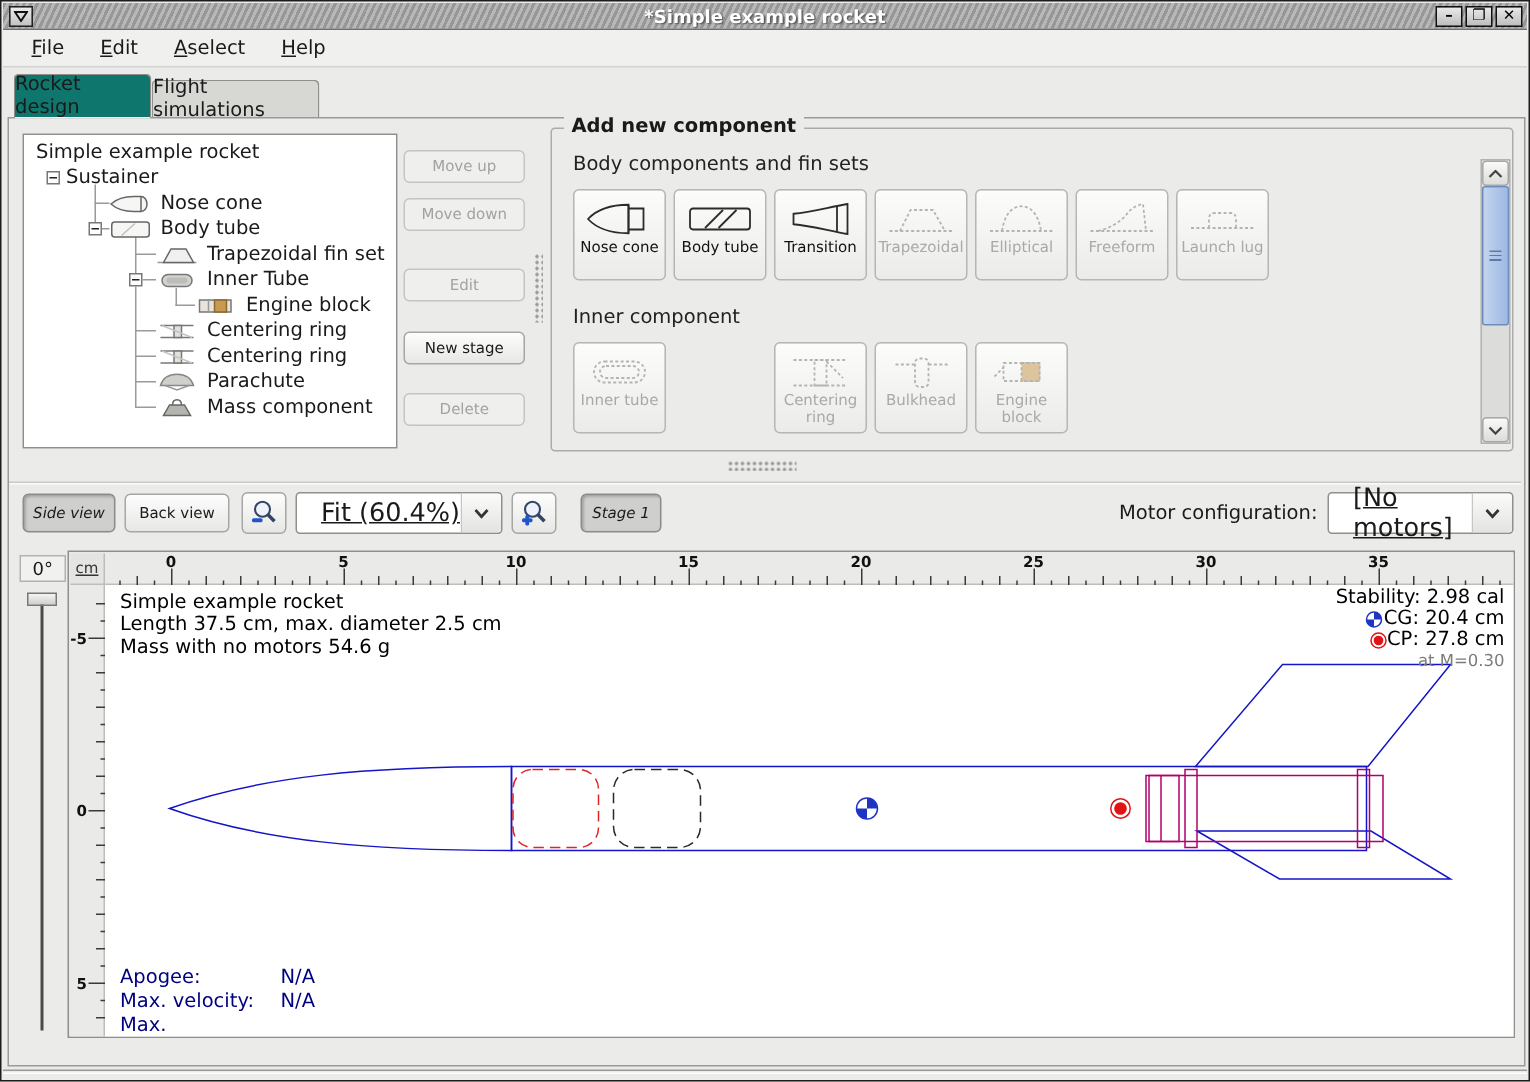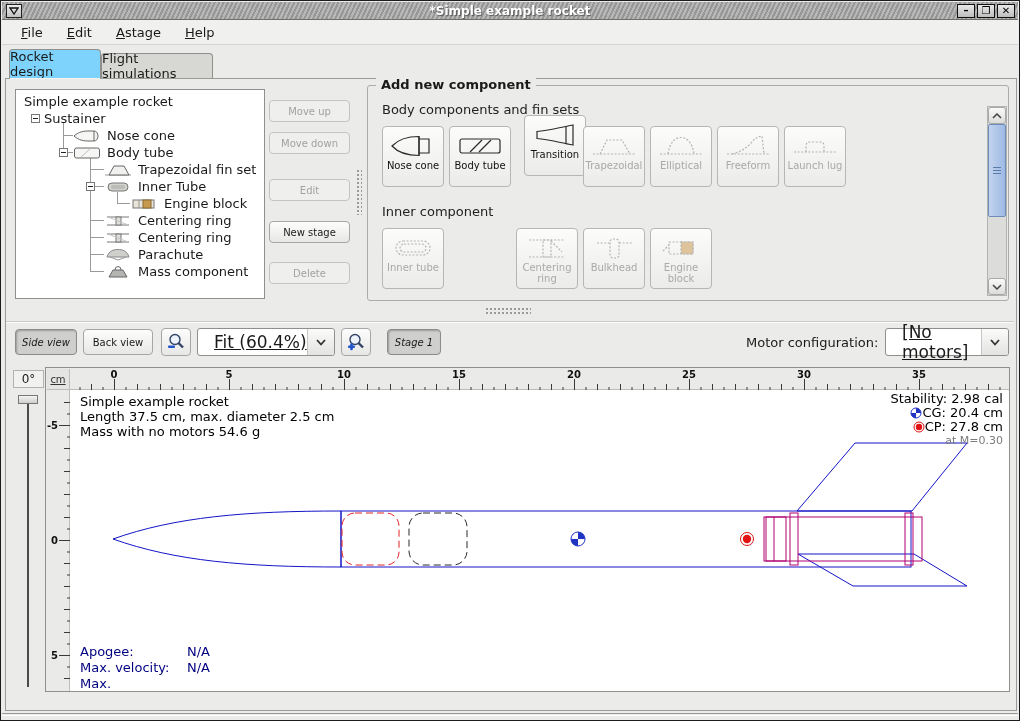--- a/index.html
+++ b/index.html
@@ -18,21 +18,21 @@
   .winbtn{width:18px;height:14px;background:linear-gradient(#e9e9e9,#bdbdbd);border:1px solid #111;
           font-size:10px;font-weight:bold;line-height:12px;text-align:center;color:#000;}
   
   .menubar{position:absolute;left:1px;top:19px;right:1px;height:25px;background:#f0f0ee;
            border-bottom:1px solid #d2d2d0;display:flex;align-items:center;padding-left:10px;}
   .menu-item{padding:3px 9px;margin-right:6px;}
   .mn{text-decoration:underline;}
   
   .tab{position:absolute;border:1px solid #8f8f8d;border-bottom:none;border-radius:4px 4px 0 0;
        display:flex;align-items:center;justify-content:center;}
-  .tab.active{left:8px;top:48px;width:92px;height:29px;background:#7dd3fc;z-index:3;}
+  .tab.active{left:8px;top:48px;width:92px;height:29px;background:#0f766e;z-index:3;}
   .tab.inactive{left:100px;top:52px;width:112px;height:25px;background:#d7d7d3;z-index:1;}
   .content-box{position:absolute;left:4px;top:77px;width:1012px;height:633px;border:1px solid #9a9a98;background:#ebebe9;z-index:2;}
   .tab-gap{position:absolute;left:9px;top:77px;width:90px;height:1px;background:#f3f3f1;z-index:3;}
   
   .tree-panel{position:absolute;left:14px;top:88px;width:250px;height:210px;background:#fff;border:1px solid #8f8f8d;z-index:4;}
   .trow{position:absolute;height:17px;display:flex;align-items:center;white-space:nowrap;}
   .trow .ticon{margin-right:6px;display:block;}
   .tline{position:absolute;background:#9a9a9a;}
   .thandle{position:absolute;width:9px;height:9px;border:1px solid #777;background:#fdfdfd;z-index:5;}
   .thandle::before{content:"";position:absolute;left:1px;right:1px;top:3px;height:1px;background:#222;}
@@ -112,21 +112,21 @@
     <div class="winbtns">
       <div class="winbtn">–</div>
       <div class="winbtn">❐</div>
       <div class="winbtn">✕</div>
     </div>
   </div>
 
   <div class="menubar">
     <div class="menu-item"><span class="mn">F</span><span>ile</span></div>
     <div class="menu-item"><span class="mn">E</span><span>dit</span></div>
-    <div class="menu-item"><span class="mn">A</span><span>stage</span></div>
+    <div class="menu-item"><span class="mn">A</span><span>select</span></div>
     <div class="menu-item"><span class="mn">H</span><span>elp</span></div>
   </div>
 
   <div class="tab active">Rocket design</div>
   <div class="tab inactive">Flight simulations</div>
   <div class="content-box"></div>
   <div class="tab-gap"></div>
 
   <div class="tree-panel">
     <div class="tline" style="left:47px;top:33px;width:1px;height:30px;"></div>
@@ -246,21 +246,21 @@
     <div class="cbtn" style="left:81px;top:40px;">
       <div class="cicon">
           <svg width="46" height="26" viewBox="0 0 46 26">
             <rect x="3" y="6" width="40" height="14" rx="2"></rect>
             <line x1="13" y1="19" x2="25" y2="7"></line>
             <line x1="22" y1="19" x2="34" y2="7"></line>
           </svg>
         </div>
       <div class="clabel">Body tube</div>
     </div>
-    <div class="cbtn" style="left:148px;top:29px;margin-left:8px;">
+    <div class="cbtn" style="left:148px;top:40px;">
       <div class="cicon">
           <svg width="46" height="26" viewBox="0 0 46 26">
             <path d="M5,9.5 L5,16.5 C17,17.5 27,20.5 41,23 L41,3 C27,5.5 17,8.5 5,9.5 Z"></path>
             <line x1="34" y1="4.5" x2="34" y2="21.5"></line>
           </svg>
         </div>
       <div class="clabel">Transition</div>
     </div>
     <div class="cbtn disabled" style="left:215px;top:40px;">
       <div class="cicon">

